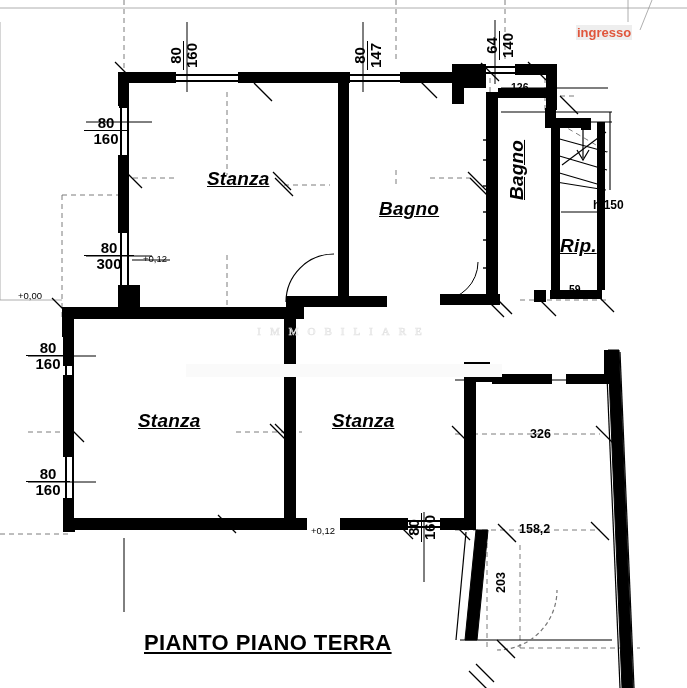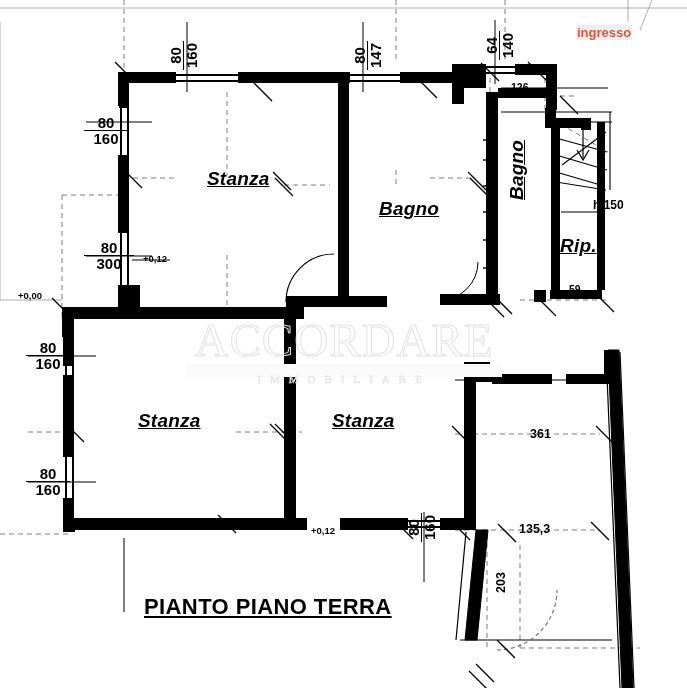--- a/index.html
+++ b/index.html
@@ -28,29 +28,30 @@
   }
   .dim-frac .num{display:block;border-bottom:1.6px solid #000;padding:0 2px;}
   .dim-frac .den{display:block;padding:0 2px;}
   .dim-frac.vert{
     transform-origin:left top;
     transform:rotate(-90deg);
   }
   .dim-small{font-weight:bold;font-size:10.5px;}
   .dim-mid{font-weight:bold;font-size:12.5px;}
   .dim-mid.vert{transform-origin:left top;transform:rotate(-90deg);}
-  .lvl{font-weight:bold;font-size:9.5px;}
+  .lvl{font-weight:normal;font-size:9.5px;}
   .h-lbl{font-weight:bold;font-size:12px;}
   .ingresso{
     font-weight:bold;font-size:13px;color:#e0563c;
     background:#eeeeee;padding:0 1px;
   }
   .plan-title{
     font-weight:bold;font-size:22px;letter-spacing:.4px;
     text-decoration:underline;
+    margin-top:36px;
   }
   
   #watermark{
     position:absolute;left:186px;top:316px;width:316px;height:66px;
     pointer-events:none;
   }
   #watermark .wm-main{
     font-family:"Liberation Serif", serif;
     font-size:47px;font-weight:normal;letter-spacing:1px;
     color:transparent;
@@ -296,21 +297,20 @@
       <line x1="483" y1="140" x2="489" y2="140"></line>
       <line x1="483" y1="160" x2="489" y2="160"></line>
       <line x1="483" y1="186" x2="489" y2="186"></line>
       <line x1="483" y1="212" x2="489" y2="212"></line>
       <line x1="483" y1="240" x2="489" y2="240"></line>
       <line x1="483" y1="268" x2="489" y2="268"></line>
     </g>
   </svg>
 
   <div id="watermark">
-    <div class="wm-main">ACCORDARE</div>
     <div class="wm-bar"></div>
     <div class="wm-sub" style="position:relative;top:1px;">IMMOBILIARE</div>
   </div>
 
   <div class="lbl room-name" style="left:207px;top:168px;">Stanza</div>
 
   <div class="lbl room-name" style="left:379px;top:198px;">Bagno</div>
 
   <div class="lbl room-name vert" style="left:506px;top:200px;">Bagno</div>
 
@@ -359,22 +359,22 @@
     <span class="num">80</span>
     <span class="den">160</span>
   </div>
 
   <div class="lbl lvl" style="left:18px;top:290px;">+0,00</div>
   <div class="lbl lvl" style="left:143px;top:253px;">+0,12</div>
   <div class="lbl lvl" style="left:311px;top:525px;">+0,12</div>
 
   <div class="lbl dim-small" style="left:511px;top:81px;">126</div>
   <div class="lbl dim-small" style="left:569px;top:283px;">59</div>
-  <div class="lbl dim-mid" style="left:530px;top:427px;">361</div>
-  <div class="lbl dim-mid" style="left:519px;top:522px;">135,3</div>
+  <div class="lbl dim-mid" style="left:530px;top:427px;">326</div>
+  <div class="lbl dim-mid" style="left:519px;top:522px;">158,2</div>
   <div class="lbl dim-mid vert" style="left:494px;top:593px;">203</div>
 
   <div class="lbl h-lbl" style="left:565px;top:198px;margin-left:28px;">h.150</div>
 
   <div class="lbl ingresso" style="left:576px;top:25px;">ingresso</div>
 
   <div class="lbl plan-title" style="left:144px;top:594px;">PIANTO PIANO TERRA</div>
 
 </div>
 

